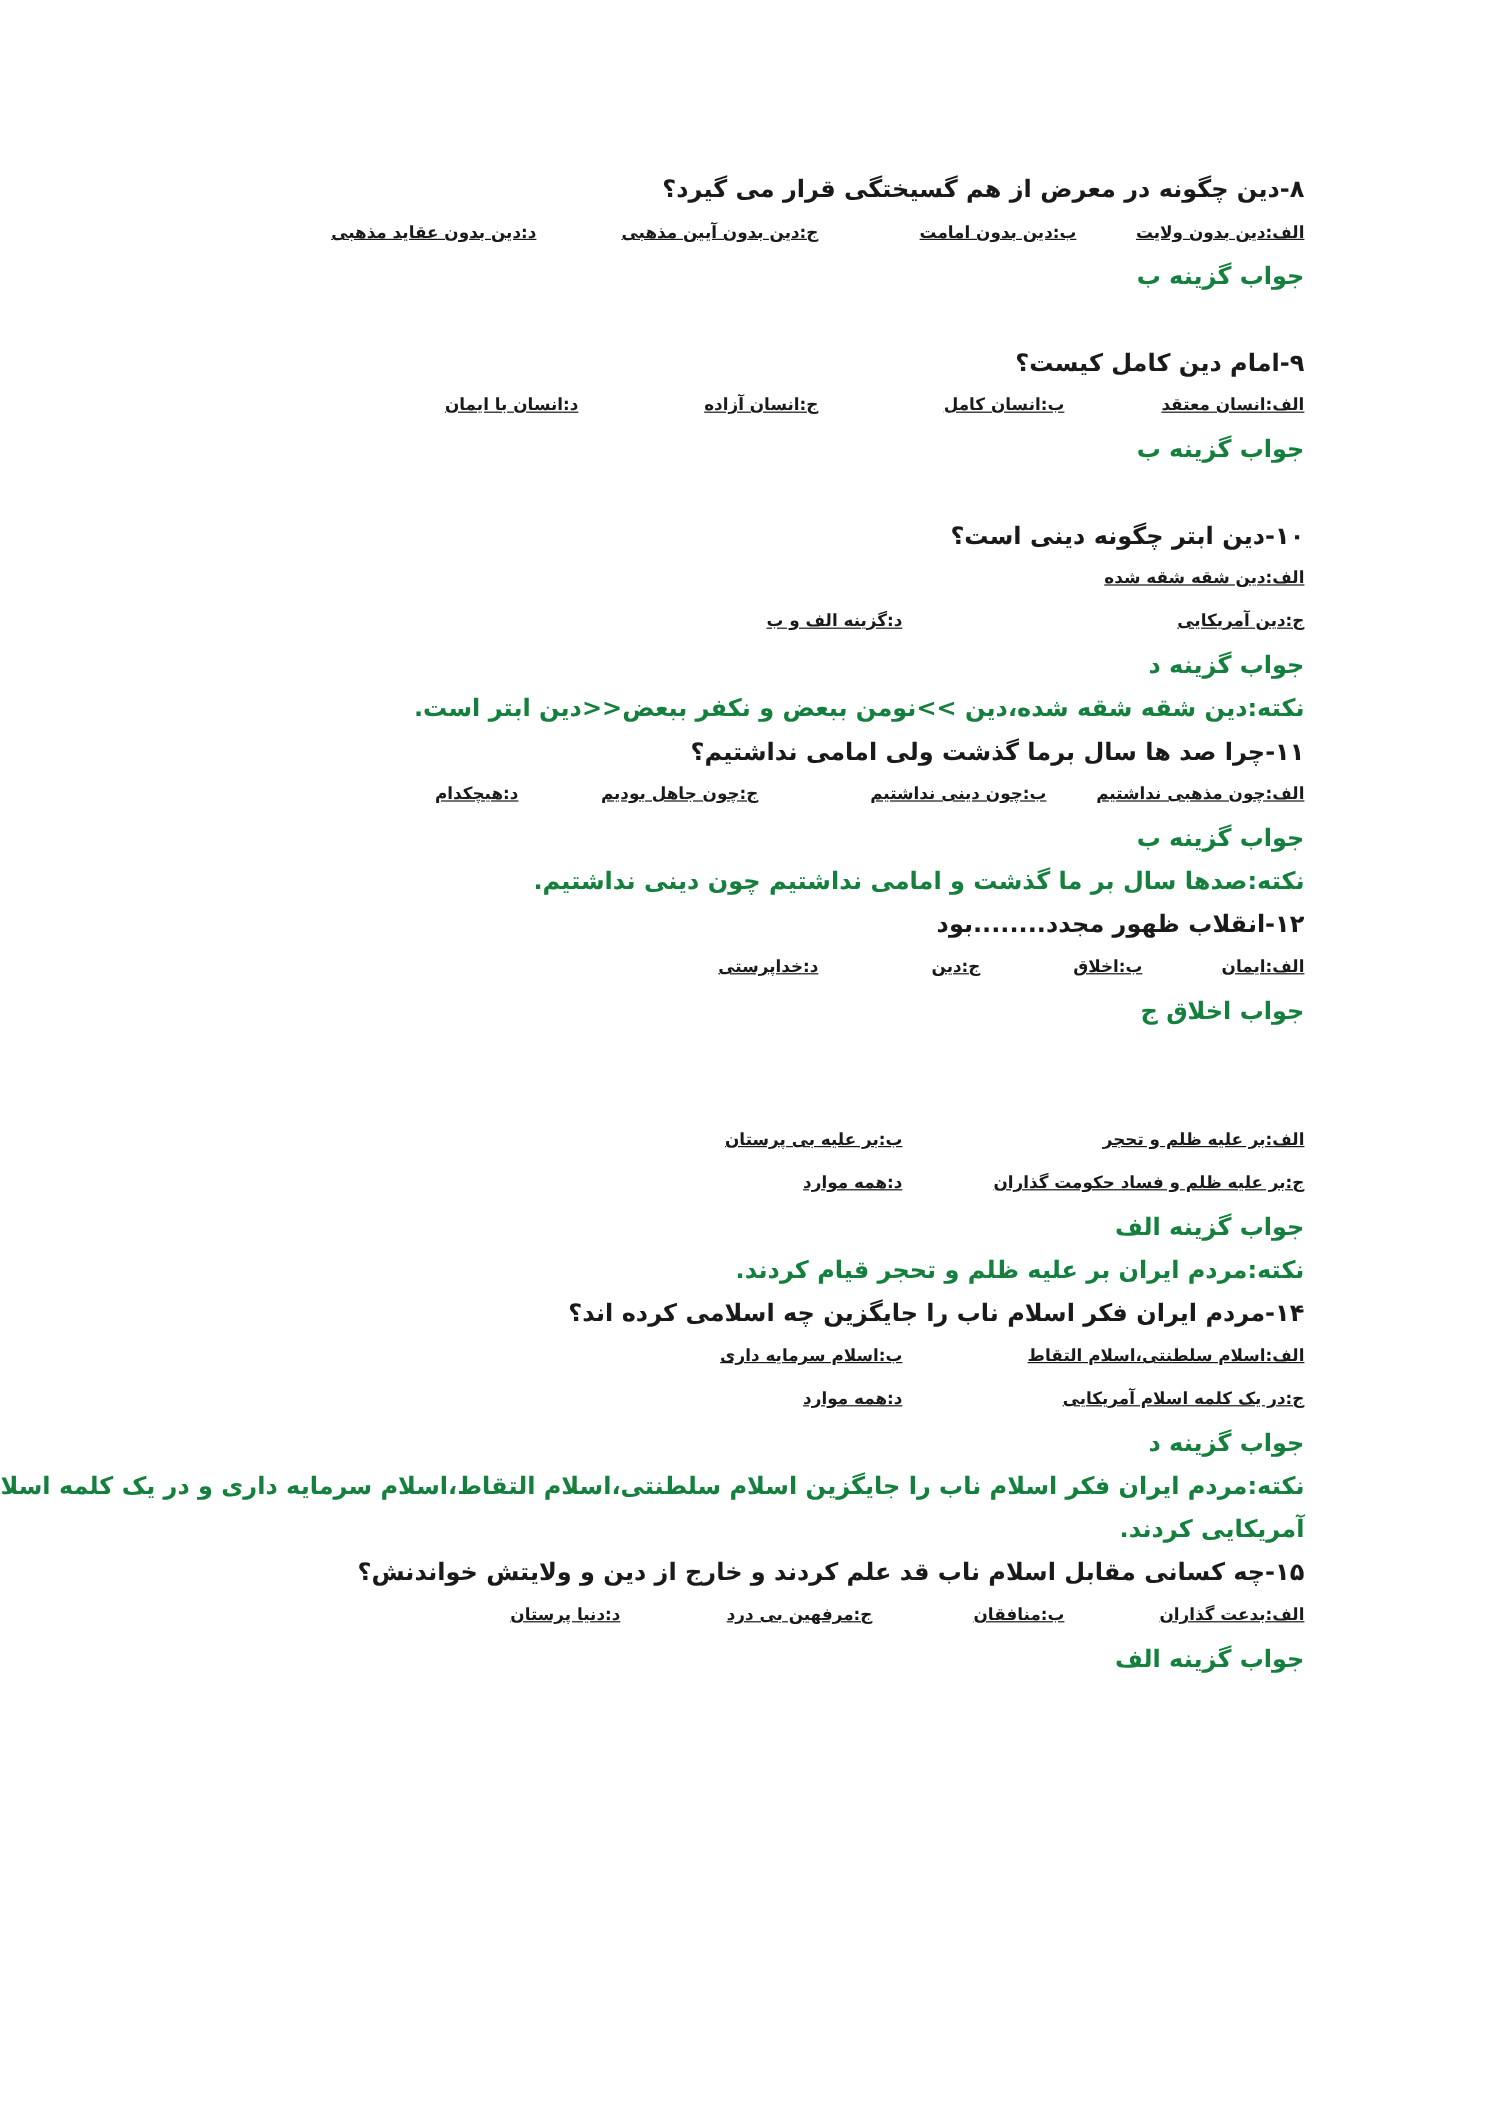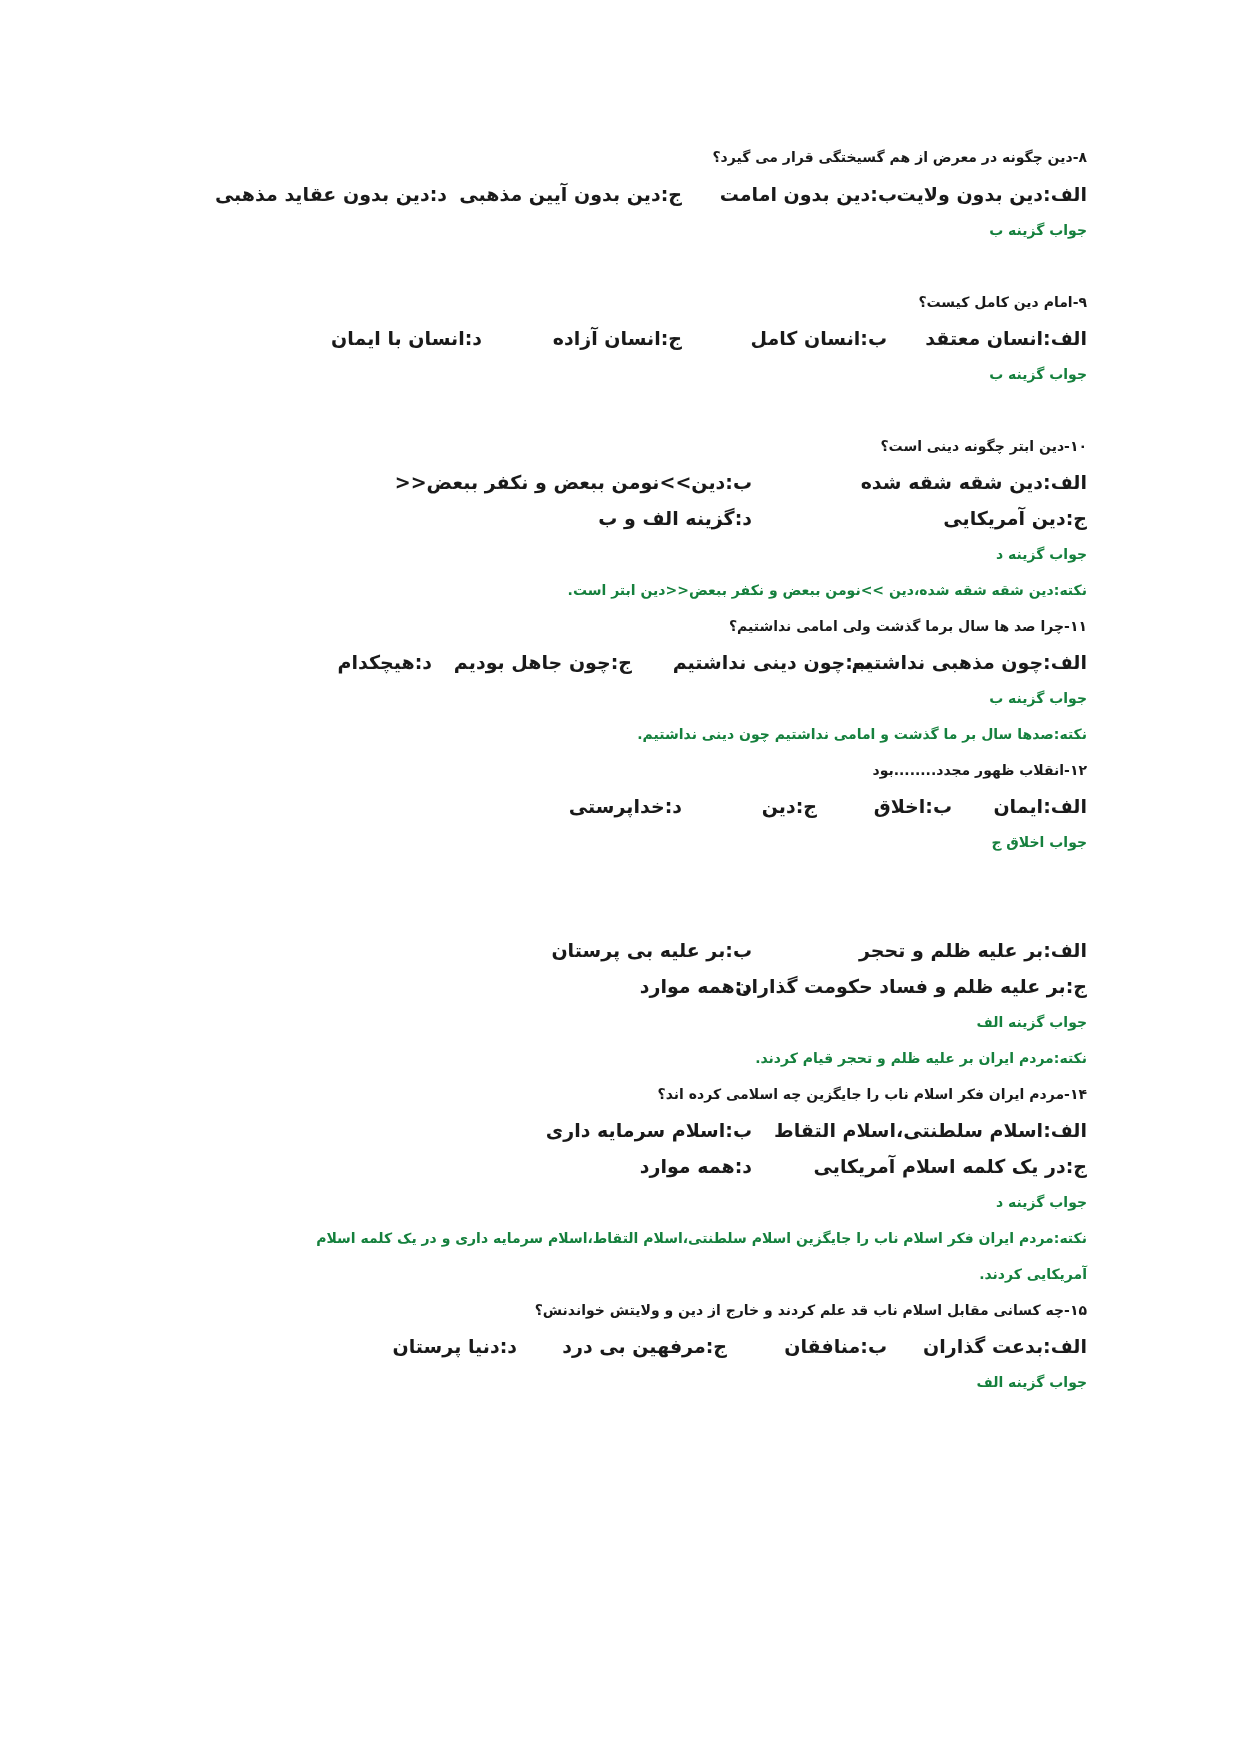--- a/index.html
+++ b/index.html
@@ -1,24 +1,24 @@
 <!DOCTYPE html>
 <html><head>
 <meta charset="utf-8">
 <style>
   html, body { margin: 0; padding: 0; background: #ffffff; }
   body { width: 1240px; height: 1754px; position: relative; overflow: hidden;
          font-family: "DejaVu Sans", "Liberation Sans", sans-serif; }
   .page { position: absolute; left: 0; top: 0; width: 1240px; height: 1754px; }
   .line { position: absolute; right: 153px; direction: rtl; text-align: left;
-          font-weight: bold; font-size: 14px; color: #1a1a1a; white-space: nowrap; line-height: 28px; }
+          font-weight: bold; font-size: 20px; color: #1a1a1a; white-space: nowrap; line-height: 28px; }
   .blue { color: #15803d; }
   .opts { position: absolute; direction: rtl; right: 153px; height: 28px; }
-  .opt { position: absolute; top: 0; white-space: nowrap; font-weight: bold; font-size: 19px;
-         color: #1a1a1a; direction: rtl; line-height: 28px; }
+  .opt { position: absolute; top: 0; white-space: nowrap; font-weight: bold; font-size: 14px;
+         color: #1a1a1a; direction: rtl; line-height: 28px; text-decoration: underline; }
 </style>
 </head>
 <body>
 
 <div class="page">
 
   <div class="line" style="top:143px">۸-دین چگونه در معرض از هم گسیختگی قرار می گیرد؟</div>
   <div class="opts" style="top:180px;width:990px">
     <span class="opt" style="right:0">الف:دین بدون ولایت</span>
     <span class="opt" style="right:190px">ب:دین بدون امامت</span>
@@ -32,21 +32,20 @@
     <span class="opt" style="right:0">الف:انسان معتقد</span>
     <span class="opt" style="right:200px">ب:انسان کامل</span>
     <span class="opt" style="right:405px">ج:انسان آزاده</span>
     <span class="opt" style="right:605px">د:انسان با ایمان</span>
   </div>
   <div class="line blue" style="top:360px">جواب گزینه ب</div>
 
   <div class="line" style="top:432px">۱۰-دین ابتر چگونه دینی است؟</div>
   <div class="opts" style="top:468px;width:800px">
     <span class="opt" style="right:0">الف:دین شقه شقه شده</span>
-    <span class="opt" style="right:335px">ب:دین&gt;&gt;نومن ببعض و نکفر ببعض&lt;&lt;</span>
   </div>
   <div class="opts" style="top:504px;width:800px">
     <span class="opt" style="right:0">ج:دین آمریکایی</span>
     <span class="opt" style="right:335px">د:گزینه الف و ب</span>
   </div>
   <div class="line blue" style="top:540px">جواب گزینه د</div>
   <div class="line blue" style="top:576px">نکته:دین شقه شقه شده،دین &gt;&gt;نومن ببعض و نکفر ببعض&lt;&lt;دین ابتر است.</div>
 
   <div class="line" style="top:612px">۱۱-چرا صد ها سال برما گذشت ولی امامی نداشتیم؟</div>
   <div class="opts" style="top:648px;width:900px">

